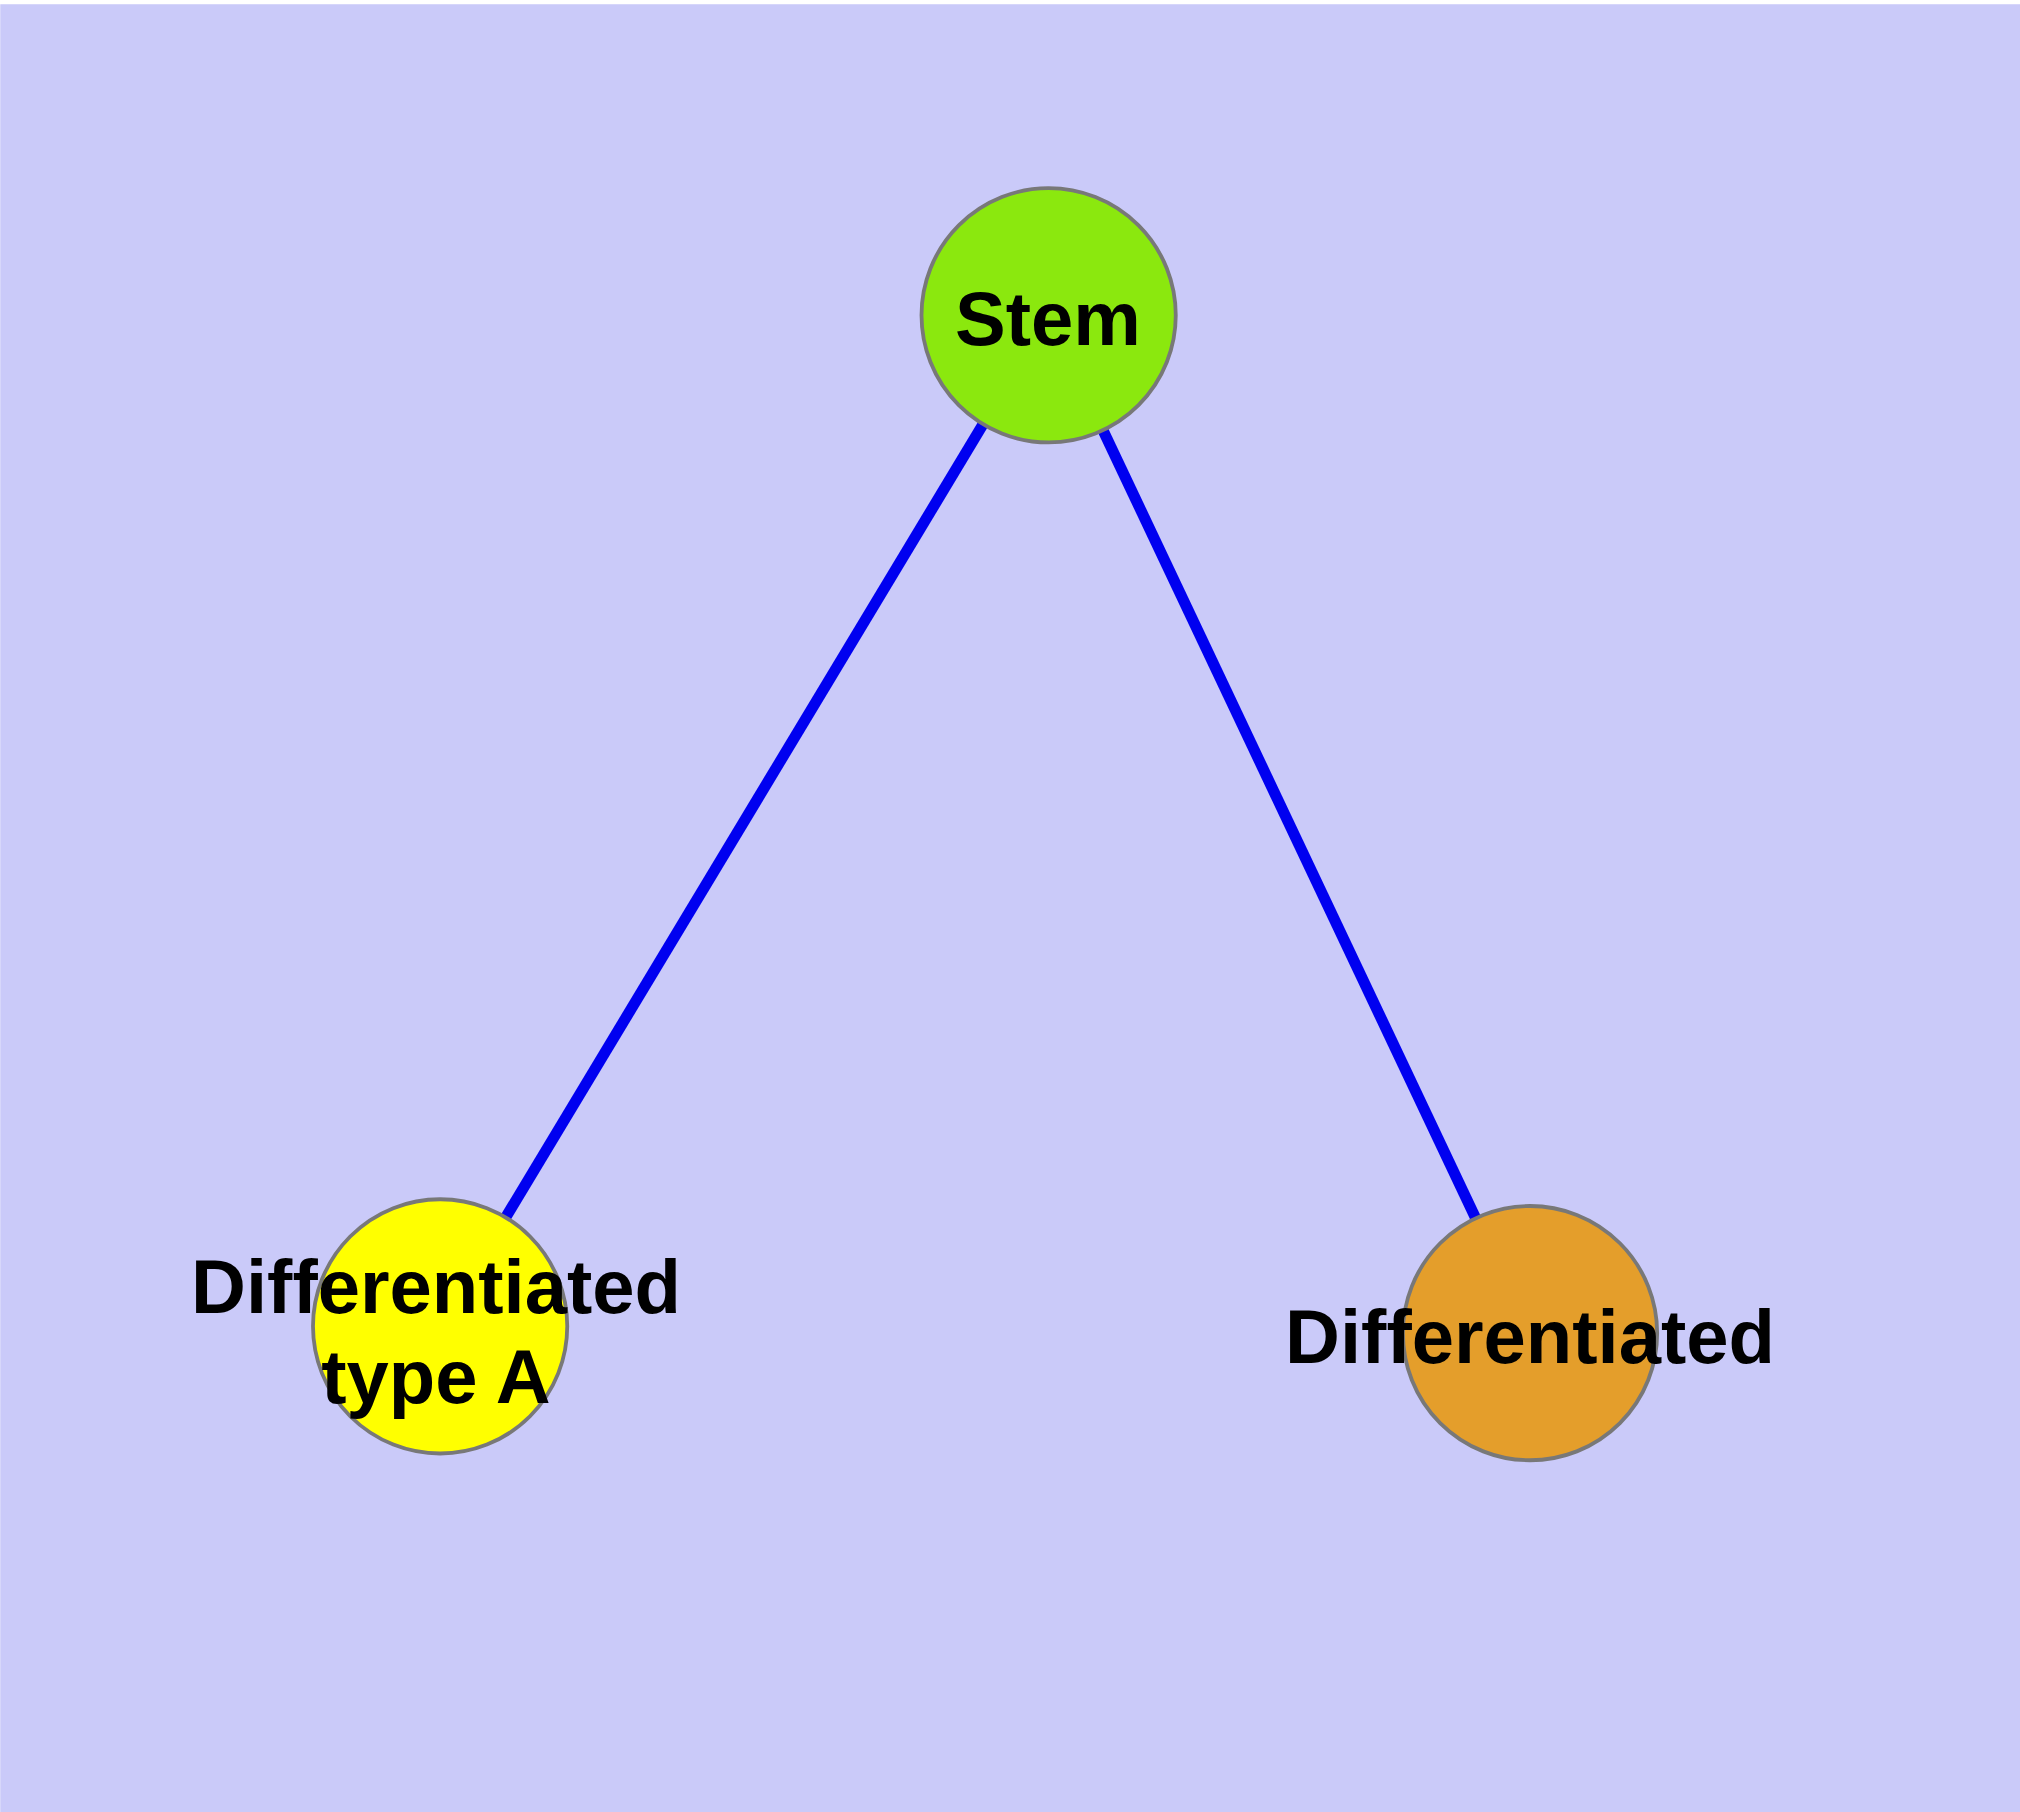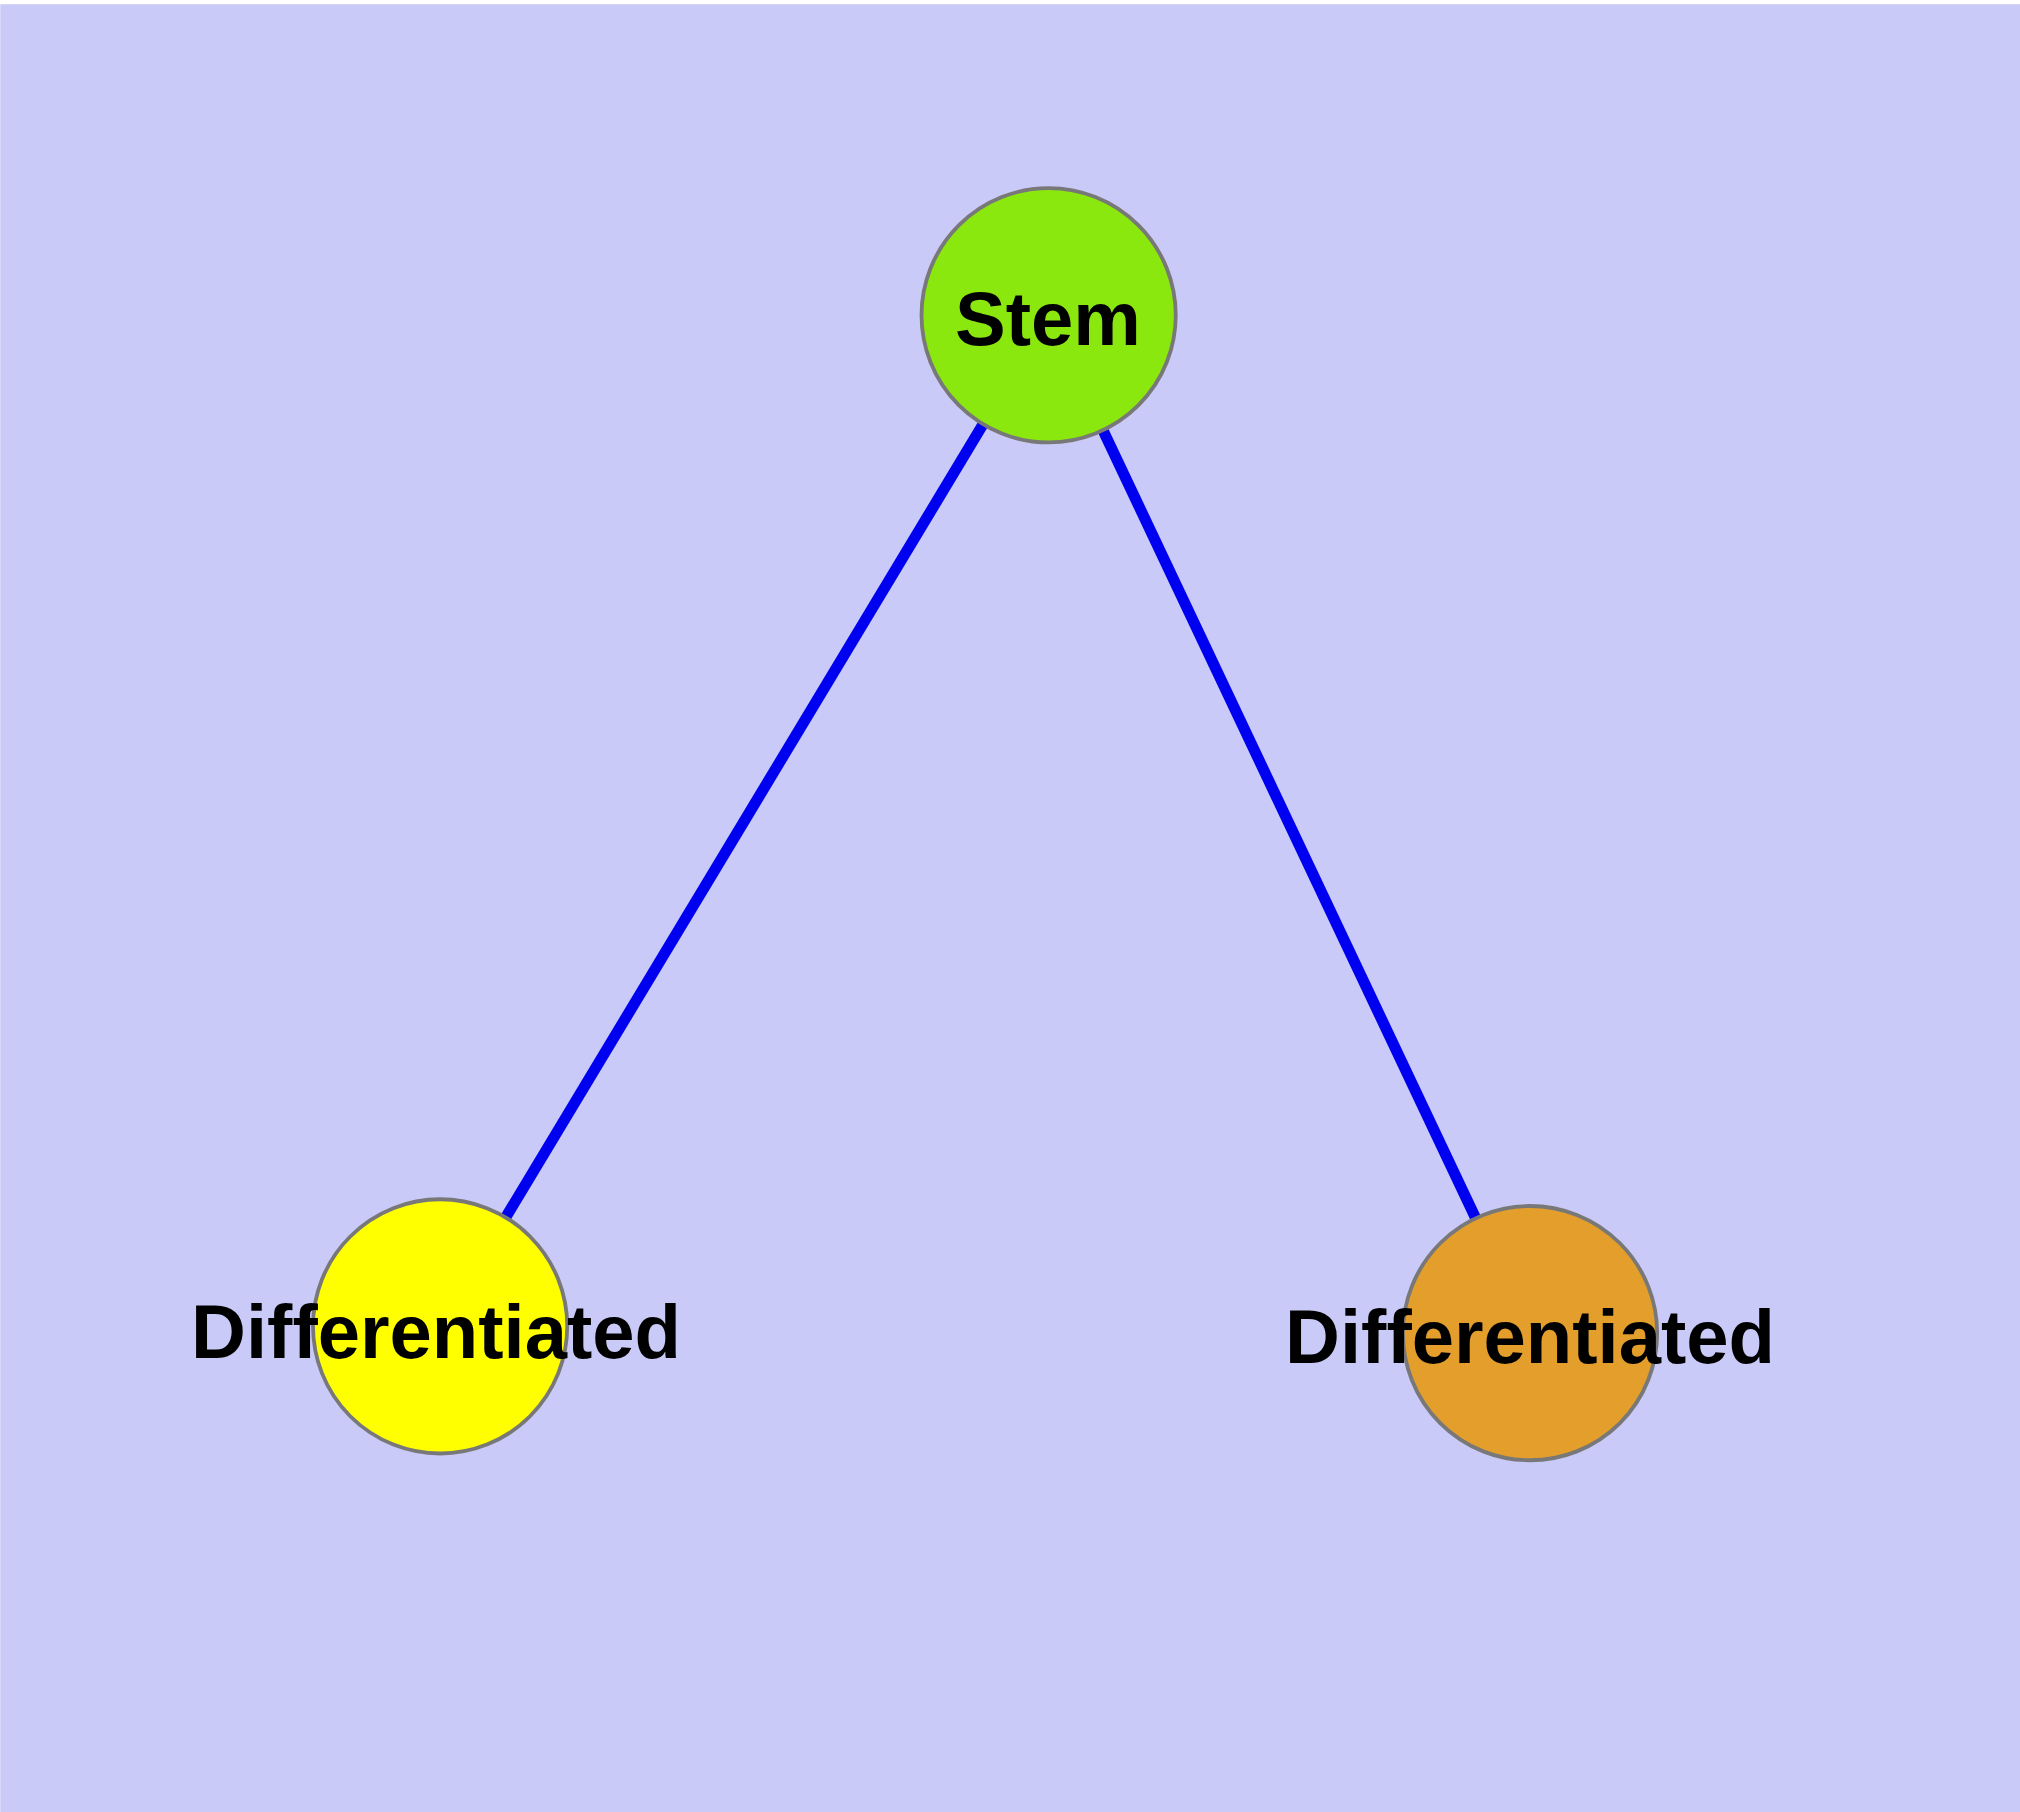--- a/index.html
+++ b/index.html
@@ -59,19 +59,20 @@
     <circle class="node-circle" cx="519" cy="1565" r="150" fill="#FFFF00" stroke="#787878"></circle>
     <circle class="node-circle" cx="1805" cy="1573" r="150" fill="#E49E2B" stroke="#787878"></circle>
   </svg>
 
   <div class="node-label" style="left:1048px; top:319px;">
     <span class="label-line">Stem</span>
   </div>
 
   <div class="node-label" style="left:436px; top:1332px;">
     <span class="label-line">Differentiated</span>
+    <span class="label-line">type A</span>
   </div>
 
   <div class="node-label" style="left:1530px; top:1337px;">
     <span class="label-line">Differentiated</span>
   </div>
 </div>
 
 
 </body></html>

